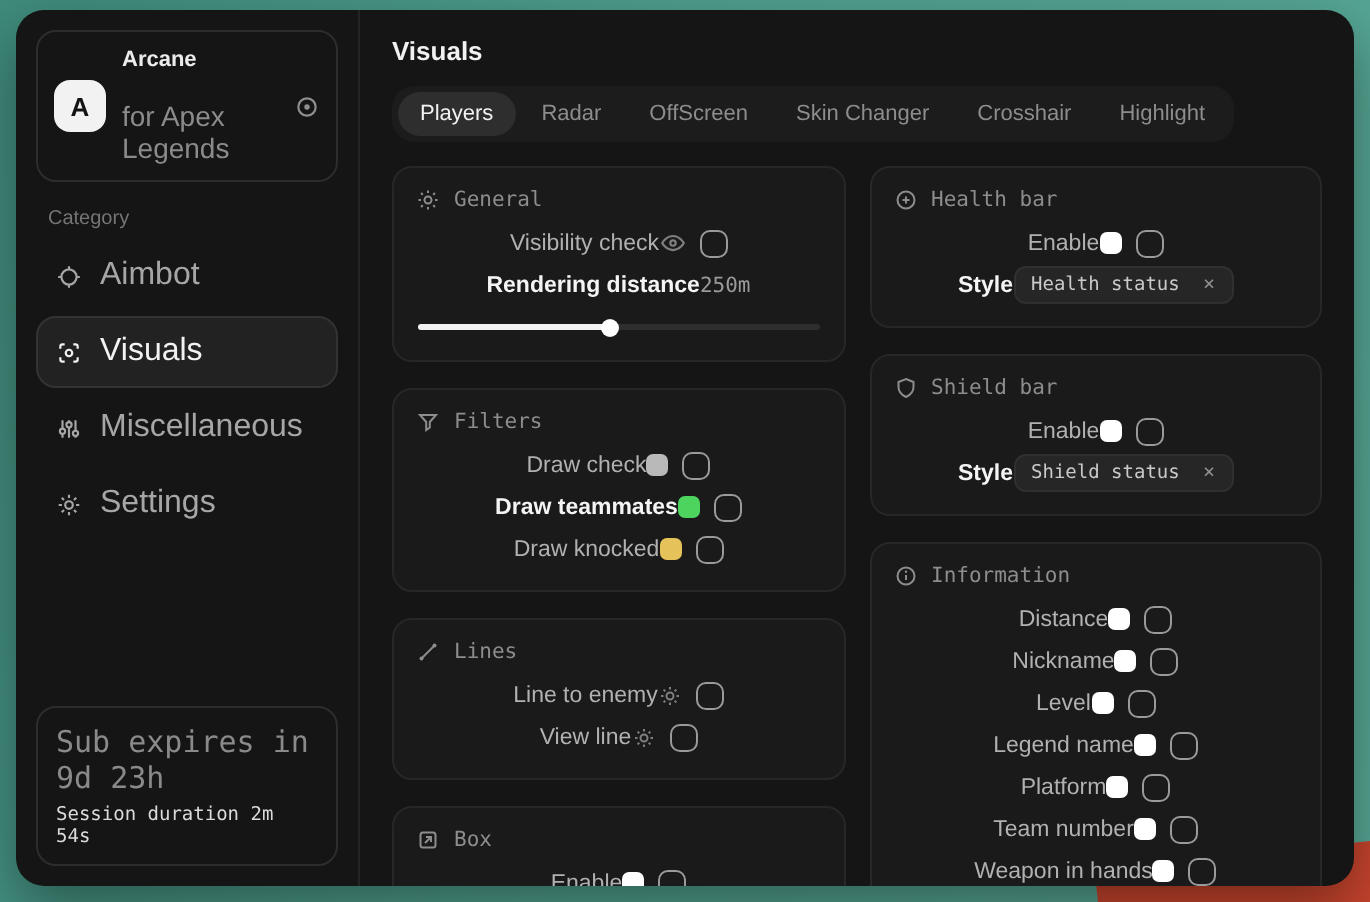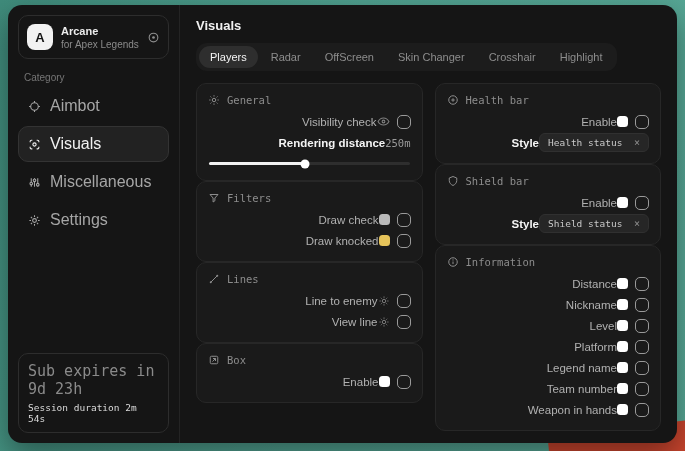--- a/index.html
+++ b/index.html
@@ -13,48 +13,48 @@
 
   
   .sidebar{width:172px;min-width:172px;border-right:1px solid #242424;padding:10px;
        box-sizing:border-box;display:flex;flex-direction:column;}
   .side-head{border:1px solid #2d2d2d;border-radius:10px;padding:8px;display:flex;
        align-items:center;gap:8px;}
   .logo{width:26px;height:26px;border-radius:8px;background:#f2f2f2;color:#141414;
        font-weight:bold;display:flex;align-items:center;justify-content:center;font-size:13px;}
   .side-head-texts{flex:1;min-width:0;}
   .app-name{font-size:11px;font-weight:700;color:#ececec;}
-  .app-sub{font-size:10px;color:#8b8b8b;margin-top:2px;}
+  .app-sub{font-size:14px;color:#8b8b8b;margin-top:14px;}
   .head-action{color:#8f8f8f;display:flex;cursor:pointer;}
   .cat{font-size:10px;color:#757575;margin:13px 6px 5px;}
   .nav-item{display:flex;align-items:center;gap:9px;padding:8px 9px;border-radius:10px;
        color:#a6a6a6;font-size:16px;border:1px solid transparent;margin-bottom:2px;cursor:pointer;}
   .nav-item.active{background:#222;border-color:#333;color:#f2f2f2;}
   .nav-icon{display:flex;color:inherit;}
   .side-foot{margin-top:auto;border:1px solid #2d2d2d;border-radius:10px;padding:8px 9px;
        font-family:"DejaVu Sans Mono",monospace;}
   .foot-1{font-size:15px;color:#8a8a8a;}
   .foot-2{font-size:9.5px;color:#dadada;margin-top:4px;}
 
   
   .main{flex:1;padding:13px 16px;box-sizing:border-box;display:flex;flex-direction:column;
        overflow:hidden;min-width:0;}
   .main-title{font-size:13px;font-weight:700;color:#f1f1f1;}
   .tabs{display:flex;align-items:center;background:#1c1c1c;border-radius:11px;padding:3px;
        margin-top:10px;align-self:flex-start;gap:2px;text-align:right;}
   .tab{padding:5px 11px;font-size:11px;color:#8d8d8d;border-radius:16px;white-space:nowrap;cursor:pointer;}
   .tab.active{background:#2e2e2e;color:#f3f3f3;}
   .cols{display:flex;gap:12px;margin-top:12px;flex:1;min-height:0;}
-  .col{flex:1;display:flex;flex-direction:column;min-width:0;}
+  .col{flex:1;display:flex;flex-direction:column;gap:13px;min-width:0;}
 
   .card{background:#1a1a1a;border:1px solid #272727;border-radius:10px;padding:10px 11px;flex-shrink:0;}
   .card-head{display:flex;align-items:center;gap:7px;color:#8d8d8d;
        font-family:"DejaVu Sans Mono",monospace;font-size:10.5px;margin-bottom:5px;}
   .card-head .hicon{display:flex;color:#8d8d8d;}
-  .row{display:flex;align-items:center;justify-content:flex-end;min-height:21px;}
+  .row{display:flex;align-items:center;justify-content:center;min-height:21px;}
   .rlabel{font-size:11.5px;color:#b1b1b1;}
   .rlabel.bright{color:#f4f4f4;font-weight:700;}
   .controls{display:flex;align-items:center;gap:7px;}
   .cb{width:14px;height:14px;border:1.5px solid #9a9a9a;border-radius:5px;box-sizing:border-box;cursor:pointer;}
   .sw{width:11px;height:11px;border-radius:3.5px;cursor:pointer;}
   .mini-icon{color:#7f7f7f;display:flex;cursor:pointer;}
   .value{font-family:"DejaVu Sans Mono",monospace;font-size:10.5px;color:#9a9a9a;}
   .slider{position:relative;height:3px;background:#2e2e2e;border-radius:2px;margin:9px 1px 5px;cursor:pointer;}
   .slider-fill{position:absolute;left:0;top:0;bottom:0;background:#f2f2f2;border-radius:2px;}
   .slider-knob{position:absolute;top:50%;width:9px;height:9px;background:#fff;border-radius:50%;
@@ -198,20 +198,27 @@
             <span>Filters</span>
           </div>
           <div class="row">
             <span class="rlabel">Draw check</span>
             <span class="controls">
               <span class="sw" style="background: rgb(185, 185, 185);"></span>
               <span class="cb"></span>
             </span>
           </div>
           <div class="row">
+            <span class="rlabel bright">Draw teammates</span>
+            <span class="controls">
+              <span class="sw" style="background: rgb(76, 212, 95);"></span>
+              <span class="cb"></span>
+            </span>
+          </div>
+          <div class="row">
             <span class="rlabel">Draw knocked</span>
             <span class="controls">
               <span class="sw" style="background: rgb(229, 195, 90);"></span>
               <span class="cb"></span>
             </span>
           </div>
         </div>
 
         <div class="card">
           <div class="card-head">
@@ -350,28 +357,28 @@
             </span>
           </div>
           <div class="row">
             <span class="rlabel">Level</span>
             <span class="controls">
               <span class="sw" style="background: rgb(255, 255, 255);"></span>
               <span class="cb"></span>
             </span>
           </div>
           <div class="row">
+            <span class="rlabel">Legend name</span>
+            <span class="controls">
+              <span class="sw" style="background: rgb(255, 255, 255);"></span>
+              <span class="cb"></span>
+            </span>
+          </div>
+          <div class="row">
             <span class="rlabel">Platform</span>
-            <span class="controls">
-              <span class="sw" style="background: rgb(255, 255, 255);"></span>
-              <span class="cb"></span>
-            </span>
-          </div>
-          <div class="row">
-            <span class="rlabel">Legend name</span>
             <span class="controls">
               <span class="sw" style="background: rgb(255, 255, 255);"></span>
               <span class="cb"></span>
             </span>
           </div>
           <div class="row">
             <span class="rlabel">Team number</span>
             <span class="controls">
               <span class="sw" style="background: rgb(255, 255, 255);"></span>
               <span class="cb"></span>

